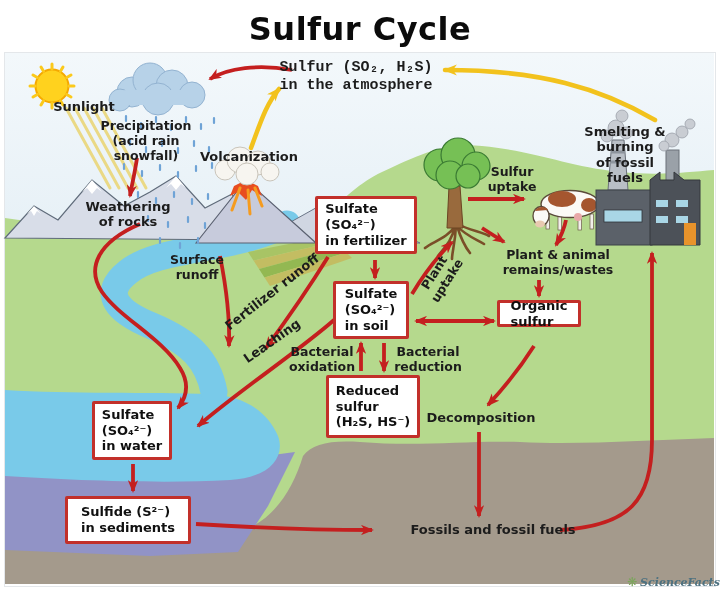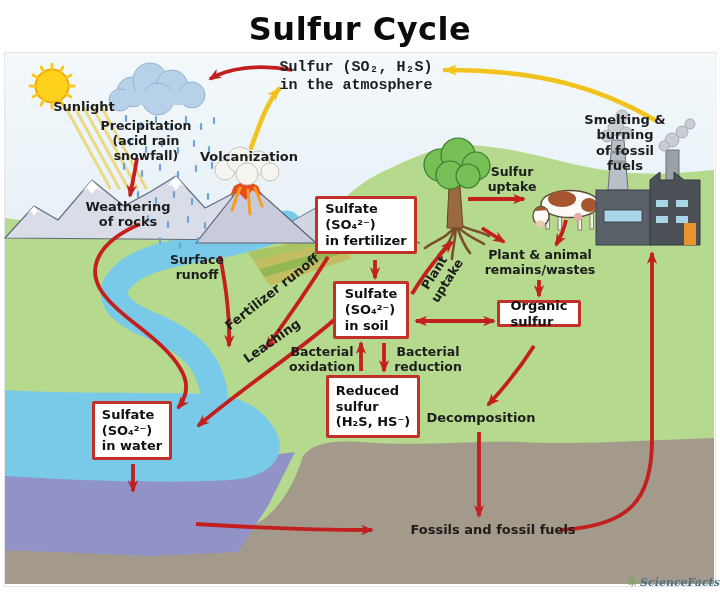--- a/index.html
+++ b/index.html
@@ -28,26 +28,26 @@
   #l-atmo{left:356px;top:59px;font-size:15px;font-family:Liberation Mono, monospace;}
   #l-sun{left:56px;top:99px;margin-left:28px;}
   #l-precip{left:146px;top:119px;}
   #l-volc{left:249px;top:137px;margin-top:12px;}
   #l-weath{left:128px;top:199px;}
   #l-surf{left:197px;top:253px;}
   #l-fert{left:272px;top:292px;}
   #l-leach{left:272px;top:341px;}
   #l-plant{left:441px;top:277px;}
   #l-animal{left:512px;top:165px;}
-  #l-remains{left:540px;top:248px;}
+  #l-remains{left:558px;top:248px;}
   #l-boxid{left:322px;top:345px;}
   #l-bred{left:428px;top:345px;}
   #l-decomp{left:481px;top:410px;}
   #l-fossil{left:469px;top:522px;margin-left:24px;}
-  #l-smelt{left:625px;top:112px;}
+  #l-smelt{left:625px;top:124px;}
   .logo{position:absolute;left:627px;top:575px;display:flex;align-items:baseline;gap:3px;}
   .logo .ic{color:#7aa55a;font-size:12px;}
   .logo .nm{font-family:"DejaVu Serif",serif;font-style:italic;font-weight:bold;
             font-size:11px;color:#4d7180;}
   .ar{stroke:var(--arrow_red,#c41f1f);stroke-width:3.8;fill:none;marker-end:url(#mr);}
   .ay{stroke:var(--arrow_yellow,#f2c21d);stroke-width:4.5;fill:none;stroke-linecap:round;
       marker-end:url(#my);}
   .mk-red{fill:var(--arrow_red,#c41f1f);}
   .mk-yel{fill:var(--arrow_yellow,#f2c21d);}
 </style>
@@ -257,20 +257,22 @@
 (SO₄²⁻)
 in soil</div>
   <div class="box" id="box-red">Reduced
 sulfur
 (H₂S, HS⁻)</div>
   <div class="box" id="box-org">Organic
 sulfur</div>
   <div class="box" id="box-wat">Sulfate
 (SO₄²⁻)
 in water</div>
+  <div class="box" id="box-sed">Sulfide (S²⁻)
+in sediments</div>
 
   <div class="logo">
     <span class="ic">❋</span>
     <span class="nm">ScienceFacts</span>
 
   </div>
 
 </div>
 
 </body></html>

